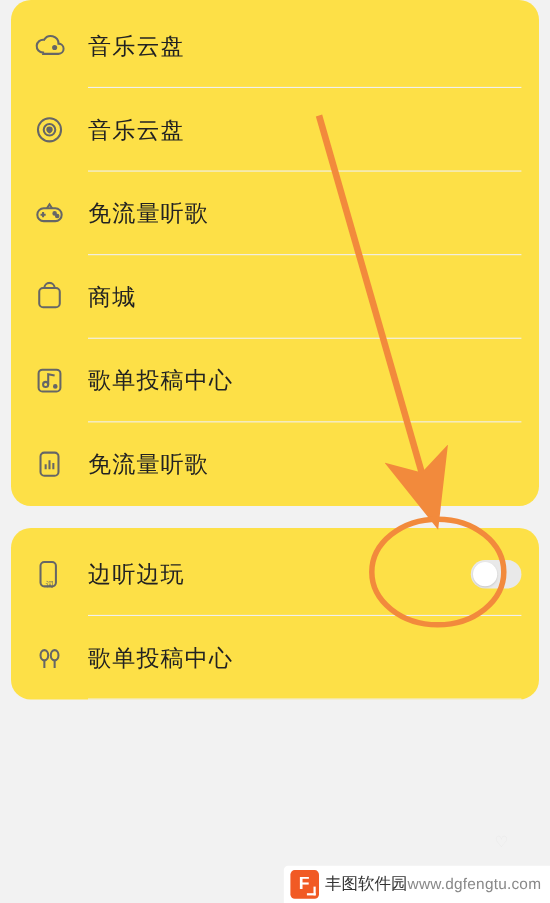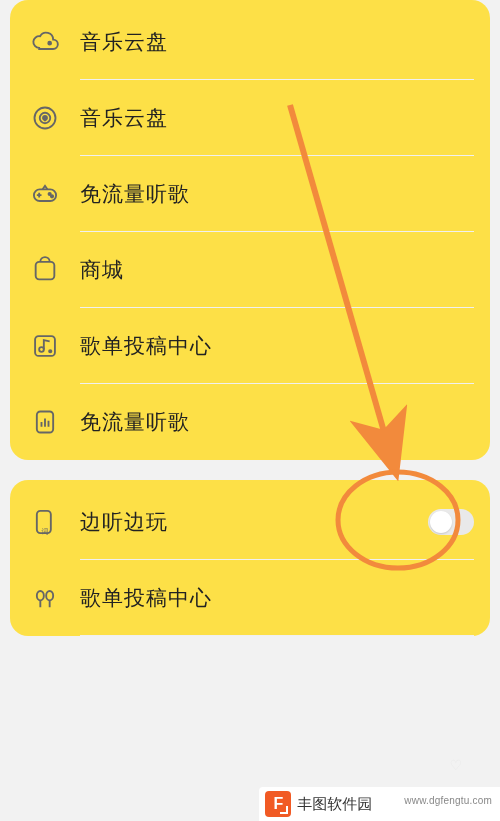--- a/index.html
+++ b/index.html
@@ -82,21 +82,21 @@
       color: #fff; font-weight: 700; font-size: 16px;
       font-family: Arial, sans-serif;
       position: relative;
     }
     .wm-badge::after{
       content:""; position:absolute; right:3px; bottom:3px;
       width:6px; height:6px; border:2px solid #fff; border-left:none; border-top:none;
     }
     .wm-text { display: flex; line-height: 1.05; }
     .wm-title { font-size: 15px; font-weight: 500; }
-    .wm-url { font-size: 10px; color: #888; letter-spacing: .2px; margin-left: 32px; }
+    .wm-url { font-size: 14px; color: #888; letter-spacing: .2px; }
     .crown {
       position:absolute; right: 38px; bottom: 48px;
       color:#e9e9e9; font-size: 14px;
     }
   </style>
 </head>
 <body>
 
 <div class="card card-top">
   <div class="row">

